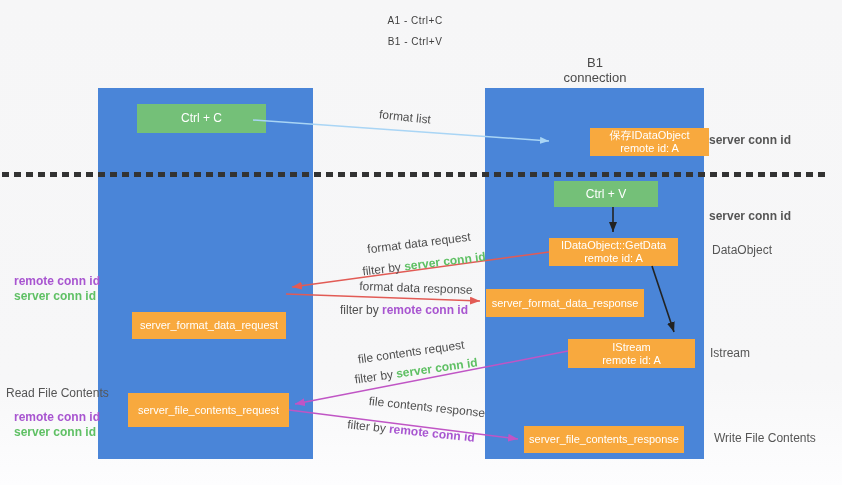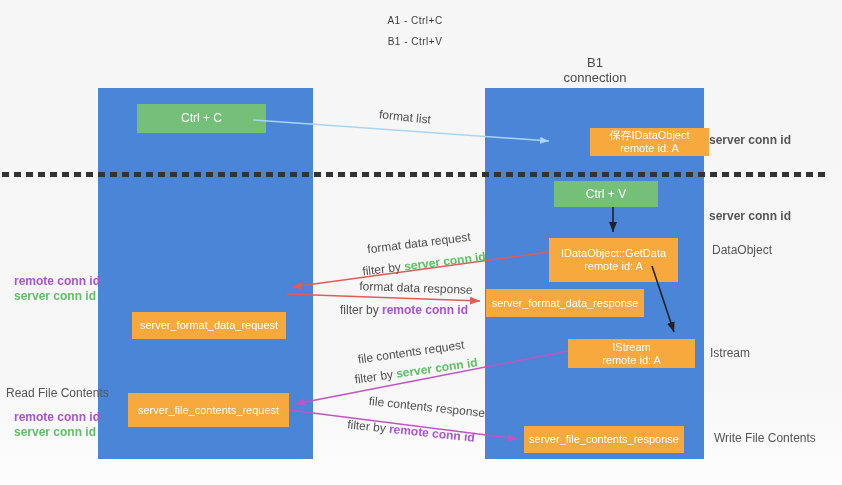--- a/index.html
+++ b/index.html
@@ -27,21 +27,21 @@
   .box{
     position:absolute; z-index:3; display:flex; flex-direction:column;
     align-items:center; justify-content:center; text-align:center;
     color:#fff; font-size:11px; line-height:13px; white-space:nowrap;
   }
   .green-box{background:#74c078;}
   .orange-box{background:#f8a93e;}
   .b-ctrlc{left:137px; top:104px; width:129px; height:29px; font-size:12px;}
   .b-save{left:554px; top:128px; width:119px; height:28px;margin-left:36px;}
   .b-ctrlv{left:554px; top:181px; width:104px; height:26px; font-size:12px;}
-  .b-getdata{left:549px; top:238px; width:129px; height:44px;}
+  .b-getdata{left:549px; top:238px; width:129px; height:28px;}
   .b-freq{left:132px; top:276px; width:154px; height:27px;margin-top:36px;}
   .b-fresp{left:486px; top:289px; width:158px; height:28px;}
   .b-istream{left:568px; top:339px; width:127px; height:29px;}
   .b-filereq{left:128px; top:393px; width:161px; height:34px;}
   .b-fileresp{left:524px; top:426px; width:160px; height:27px;}
   .arrows{position:absolute; left:0; top:0; z-index:4; pointer-events:none;}
   .flabel{
     position:absolute; z-index:5; font-size:12px; color:#4f4f4f;
     white-space:nowrap; transform:translate(-50%,-50%);
   }

